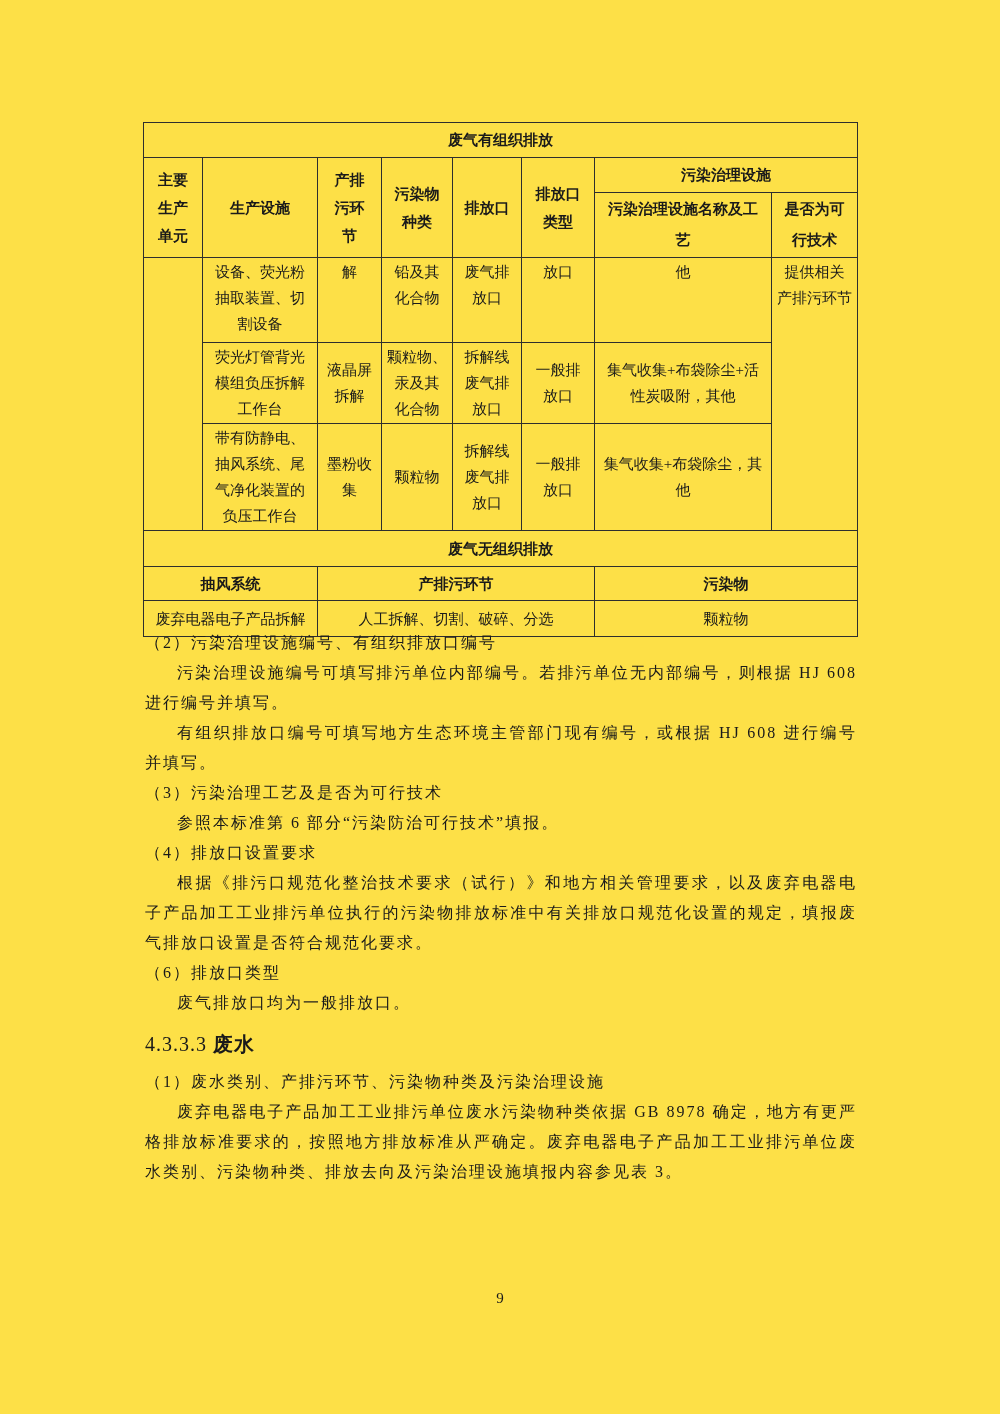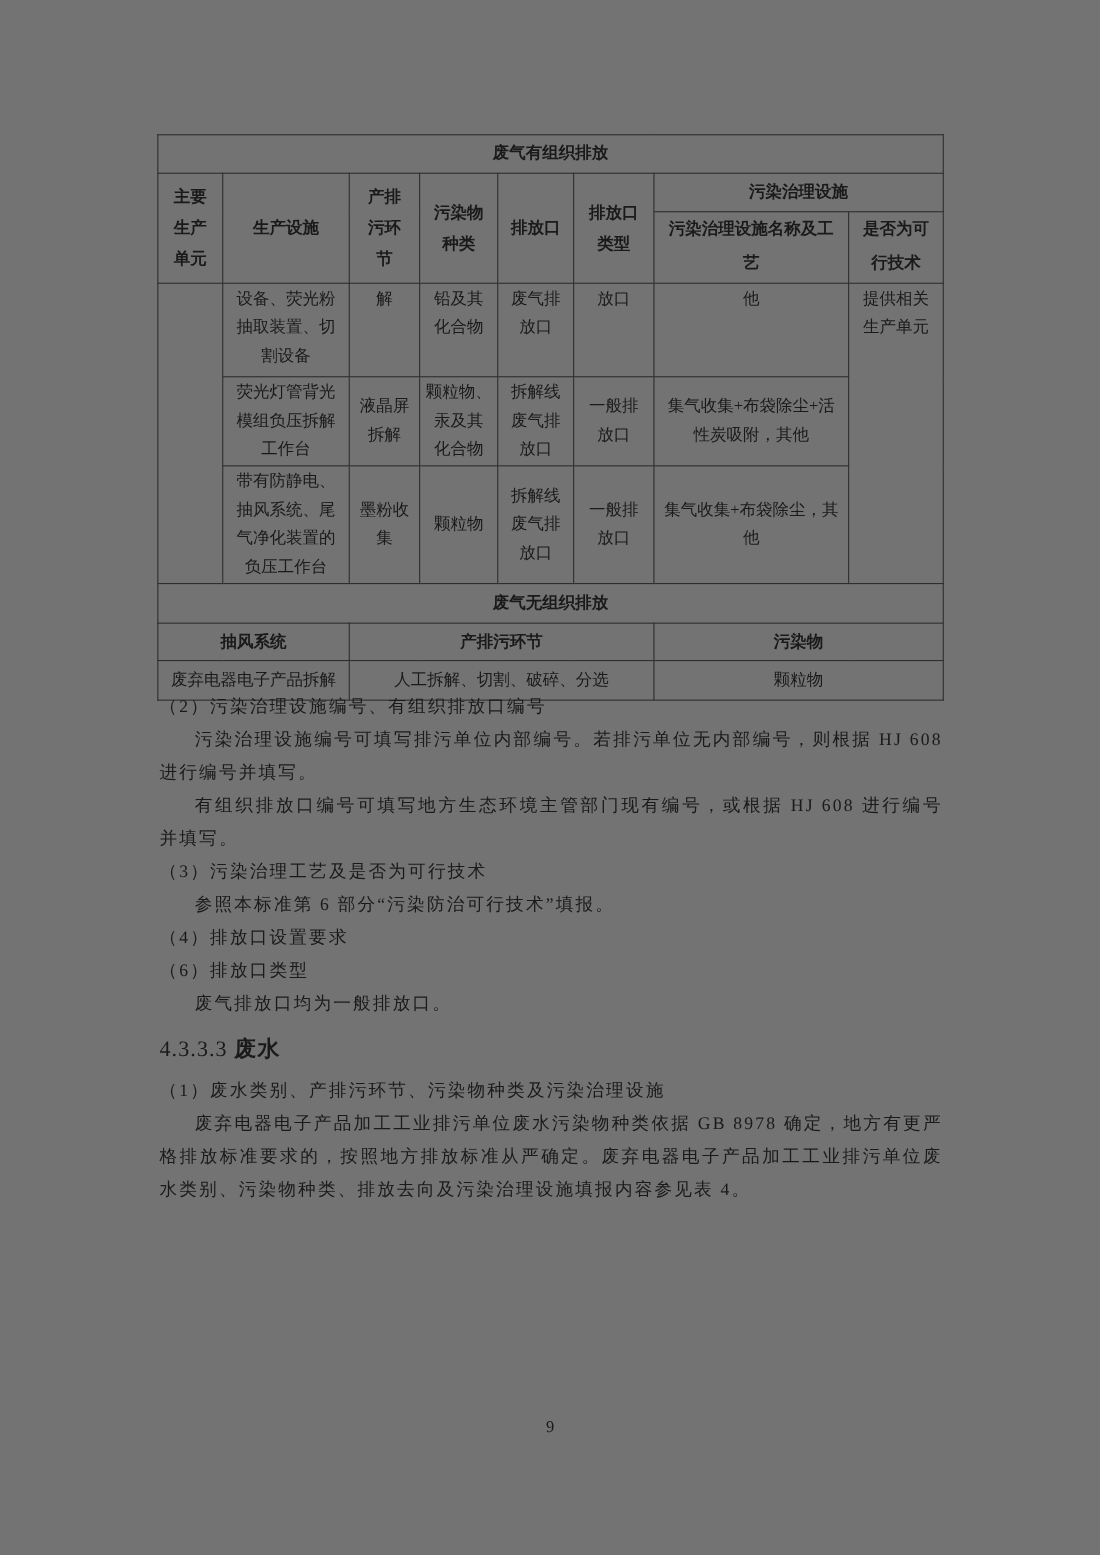--- a/index.html
+++ b/index.html
@@ -1,19 +1,19 @@
 <!DOCTYPE html>
 <html lang="zh"><head>
 <meta charset="utf-8">
 <style>
   html,body{margin:0;padding:0;background:#ffffff;}
   .page{
     position:relative;
     width:1000px;height:1414px;
-    background:#737373;
+    background:#fde047;
     font-family:"Liberation Serif","DejaVu Serif",serif;
     color:#1a1a1a;
     overflow:hidden;
   }
   
   .doc-table{
     position:absolute;left:143px;top:122px;
     width:714px;
     border-collapse:collapse;table-layout:fixed;
     font-size:15px;
@@ -106,21 +106,21 @@
 抽取装置、切
 割设备</td>
         <td>解</td>
         <td>铅及其
 化合物</td>
         <td>废气排
 放口</td>
         <td>放口</td>
         <td>他</td>
         <td rowspan="3" class="feas">提供相关
-生产单元</td>
+产排污环节</td>
       </tr>
       <tr class="r2">
         <td>荧光灯管背光
 模组负压拆解
 工作台</td>
         <td>液晶屏
 拆解</td>
         <td>颗粒物、
 汞及其
 化合物</td>
@@ -164,22 +164,23 @@
     </tbody>
   </table>
 
   <div class="text-block">
     <p class="item">（2）污染治理设施编号、有组织排放口编号</p>
     <p class="body">污染治理设施编号可填写排污单位内部编号。若排污单位无内部编号，则根据 HJ 608 进行编号并填写。</p>
     <p class="body">有组织排放口编号可填写地方生态环境主管部门现有编号，或根据 HJ 608 进行编号并填写。</p>
     <p class="item">（3）污染治理工艺及是否为可行技术</p>
     <p class="body">参照本标准第 6 部分“污染防治可行技术”填报。</p>
     <p class="item">（4）排放口设置要求</p>
+    <p class="body">根据《排污口规范化整治技术要求（试行）》和地方相关管理要求，以及废弃电器电子产品加工工业排污单位执行的污染物排放标准中有关排放口规范化设置的规定，填报废气排放口设置是否符合规范化要求。</p>
     <p class="item">（6）排放口类型</p>
     <p class="body">废气排放口均为一般排放口。</p>
     <h3 class="sec-heading"><span class="num">4.3.3.3</span> <span class="ttl">废水</span></h3>
     <p class="item">（1）废水类别、产排污环节、污染物种类及污染治理设施</p>
-    <p class="body">废弃电器电子产品加工工业排污单位废水污染物种类依据 GB 8978 确定，地方有更严格排放标准要求的，按照地方排放标准从严确定。废弃电器电子产品加工工业排污单位废水类别、污染物种类、排放去向及污染治理设施填报内容参见表 4。</p>
+    <p class="body">废弃电器电子产品加工工业排污单位废水污染物种类依据 GB 8978 确定，地方有更严格排放标准要求的，按照地方排放标准从严确定。废弃电器电子产品加工工业排污单位废水类别、污染物种类、排放去向及污染治理设施填报内容参见表 3。</p>
   </div>
 
   <div class="page-number">9</div>
 
 </div>
 
 </body></html>

